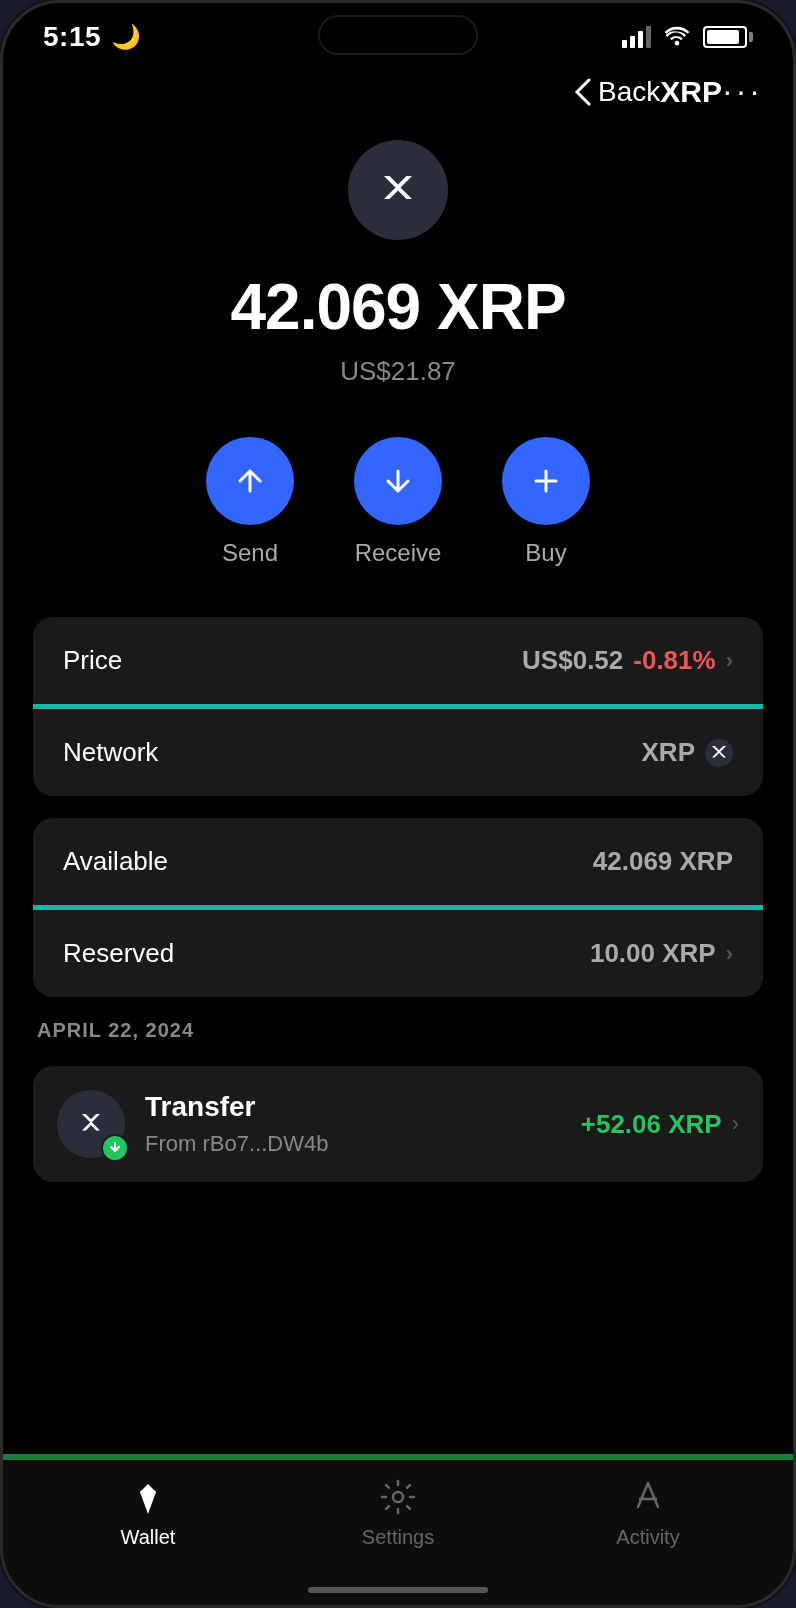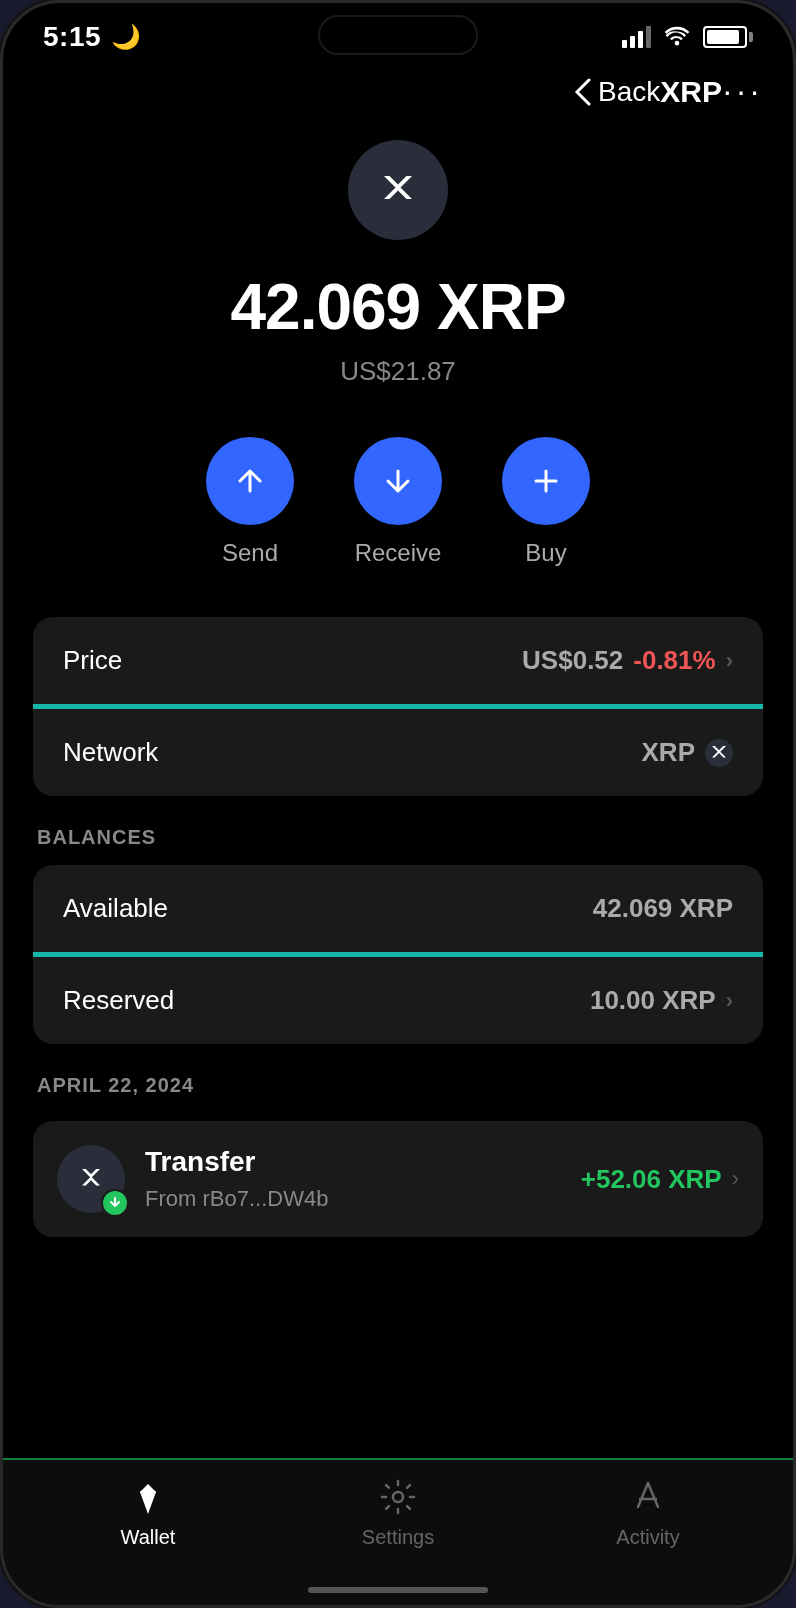--- a/index.html
+++ b/index.html
@@ -205,21 +205,21 @@
 
     .action-label {
       color: #aaa;
       font-size: 24px;
     }
 
     
     .info-card {
       background: #1a1a1a;
       border-radius: 20px;
-      margin-bottom: 30px;
+      margin-bottom: 22px;
       overflow: hidden;
     }
 
     .info-row {
       display: flex;
       justify-content: space-between;
       align-items: center;
       padding: 28px 30px;
     }
 
@@ -339,21 +339,21 @@
       font-weight: 600;
     }
 
     
     .tab-bar {
       display: flex;
       justify-content: flex-start;
       align-items: center;
       padding: 16px 20px 30px;
       background: #0d0d0d;
-      border-top: 2px solid #15803d;
+      border-top: 6px solid #15803d;
       flex-shrink: 0;
     }
 
     .tab-item {
       display: flex;
       flex-direction: column;
       align-items: center;
       gap: 8px;
       flex: 1;
     }
@@ -543,21 +543,20 @@
           <div class="info-value">
             <span>XRP</span>
             <svg width="28" height="28" viewBox="0 0 28 28" fill="none">
               <circle cx="14" cy="14" r="14" fill="#2a2e3a"></circle>
               <path d="M21 7h-2.7l-4.3 4.3-4.3-4.3H7l5.7 5.7L7 18.4h2.7l4.3-4.3 4.3 4.3H21l-5.7-5.7L21 7z" fill="white"></path>
             </svg>
           </div>
         </div>
       </div>
 
-      <div class="section-header">BALANCES</div>
       <div class="info-card">
         <div class="info-row">
           <span class="info-label">Available</span>
           <div class="info-value">
             <span>42.069 XRP</span>
           </div>
         </div>
         <div class="info-row">
           <span class="info-label">Reserved</span>
           <div class="info-value">

